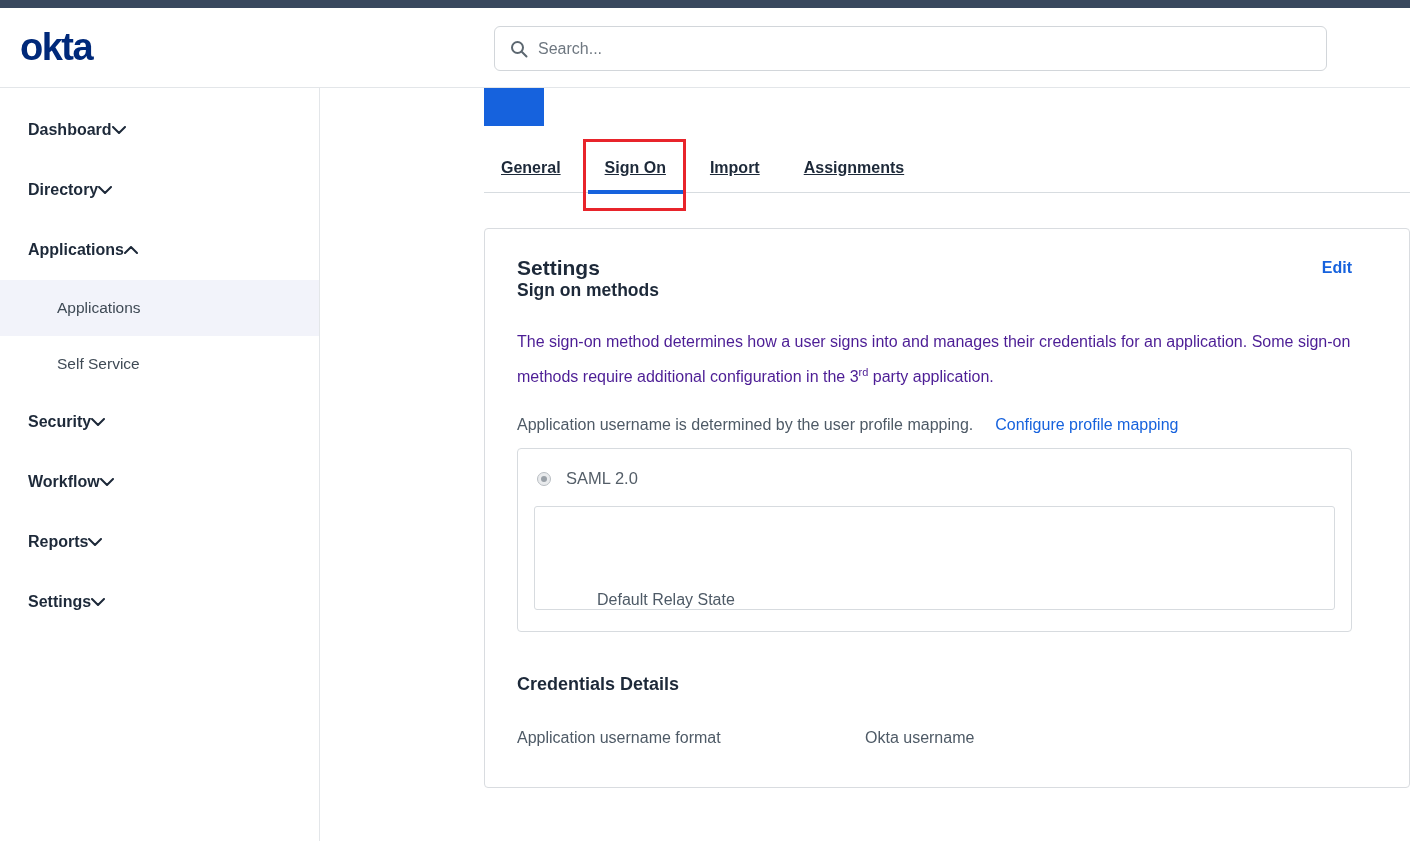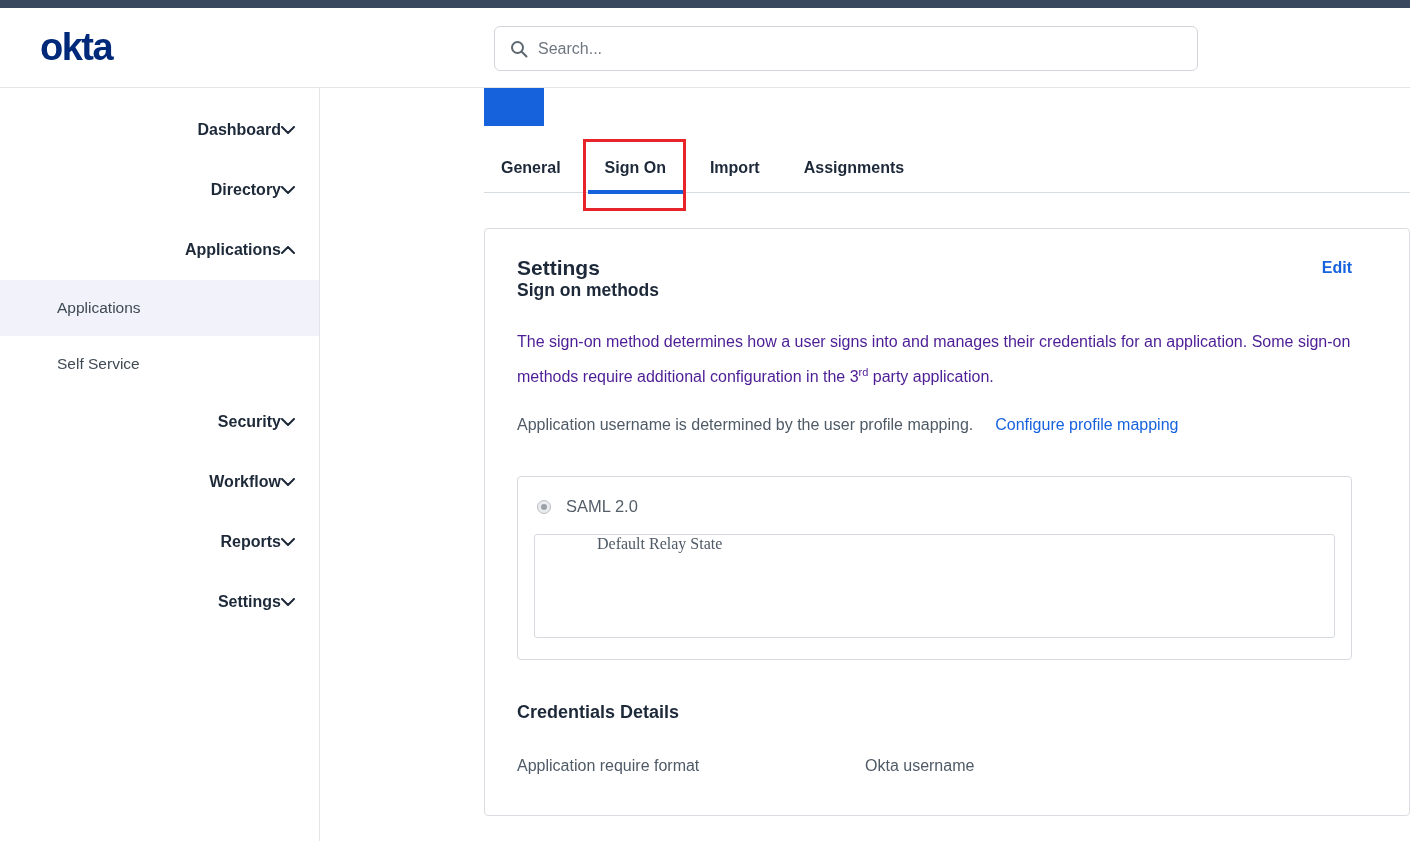--- a/index.html
+++ b/index.html
@@ -11,45 +11,45 @@
   }
   
   .top-strip { height:8px; width:100%; background:#39485e; }
   
   .header {
     height:80px; width:100%; background:#fff;
     border-bottom:1px solid #e3e6e9;
     position:relative; display:flex; align-items:center;
   }
   .logo {
-    position:absolute; left:40px; top:18px;
+    position:absolute; left:20px; top:18px;
     font-size:38px; font-weight:800; letter-spacing:-1.5px;
     color:#00297a; cursor:pointer;
   }
   .search-box {
     position:absolute; left:494px; top:18px;
-    width:704px; height:45px;
+    width:833px; height:45px;
     border:1px solid #d2d6da; border-radius:6px;
     display:flex; align-items:center; background:#fff;
   }
   .search-box .search-icon { margin:0 10px 0 15px; display:flex; }
   .search-box input {
     border:none; outline:none; flex:1; height:100%;
     font-size:16px; color:#1d2939; font-family:"Liberation Sans", sans-serif;
     background:transparent;
   }
   .search-box input::placeholder { color:#6e7780; }
   
   .layout { display:flex; height:753px; }
   .sidebar {
     width:320px; min-width:320px; background:#fff;
     border-right:1px solid #e3e6e9; padding-top:12px;
   }
   .nav-item {
-    height:60px; display:flex; align-items:center; justify-content:flex-end;
+    height:60px; display:flex; align-items:center; justify-content:flex-start;
     padding:0 24px 0 28px; cursor:pointer;
     font-size:16px; font-weight:700; color:#1d2939;
   }
   .nav-sub {
     height:56px; display:flex; align-items:center;
     padding-left:57px; font-size:15.5px; font-weight:400; color:#3f4a55;
     cursor:pointer;
   }
   .nav-sub.active { background:#f2f3fa; }
   .chev { display:flex; }
@@ -61,21 +61,21 @@
     width:60px; height:38px; background:#1662dd;
   }
   .tabs {
     margin-top:57px; height:48px;
     border-bottom:1px solid #d7dce0;
     display:flex; padding-left:0;
   }
   .tab {
     position:relative; height:48px; line-height:46px;
     padding:0 17px; margin-right:10px;
-    font-size:16px; font-weight:700; color:#1d2939; cursor:pointer;
+    font-size:16px; font-weight:700; color:#1d2939; cursor:pointer;text-decoration:underline;
   }
   .tab.active::before {
     content:""; position:absolute; left:0; right:0; bottom:-1px;
     height:4px; background:#1662dd;
   }
   .annotation {
     position:absolute; left:-5px; top:-6px;
     width:103px; height:72px;
     border:3px solid #e8242b; z-index:5; pointer-events:none;
   }
@@ -88,37 +88,37 @@
   .card-title { font-size:21px; font-weight:700; color:#1d2939; }
   .edit-link { font-size:16px; font-weight:700; color:#1662dd; cursor:pointer; text-decoration:none; }
   .section-heading { font-size:17.5px; font-weight:700; color:#1d2939; }
   .para {
     margin-top:26px; font-size:16px; line-height:30px; color:#4c1d95;
   }
   .para sup { font-size:11px; }
   .para-2 { margin-top:18px; font-size:16px; line-height:30px; color:#4e5a66; }
   .inline-link { color:#1662dd; cursor:pointer; text-decoration:none; margin-left:22px; }
   .saml-box {
-    margin-top:36px; border:1px solid #d7dbdf; border-radius:4px;
+    margin-top:8px; border:1px solid #d7dbdf; border-radius:4px;
     height:184px; padding:20px 16px 0 16px;
   }
   .radio-row { display:flex; align-items:center; }
   .radio {
     width:14px; height:14px; border-radius:50%;
     border:1px solid #b9bec3; background:#e9ebed;
     position:relative; margin-left:3px; cursor:pointer;
   }
   .radio::after {
     content:""; position:absolute; left:3px; top:3px;
     width:6px; height:6px; border-radius:50%; background:#9aa1a8;
   }
   .radio-label { margin-left:15px; font-size:16.5px; color:#545e68; }
   .relay-box {
     margin-top:18px; border:1px solid #d7dbdf; border-radius:3px;
-    height:104px; display:flex; align-items:flex-start; padding-left:62px;font-family:Liberation Serif, serif;
+    height:104px; display:flex; align-items:flex-end; padding-left:62px;
   }
   .relay-label { font-size:16px; color:#4e5a66; }
   .cred-heading { margin-top:42px; font-size:18px; font-weight:700; color:#1d2939; }
   .cred-row { margin-top:34px; display:flex; font-size:16px; color:#4e5a66; }
   .cred-label { width:348px; }
   .cred-value { color:#4e5a66; }
 </style>
 </head>
 <body>
 
@@ -240,18 +240,18 @@
           <span class="radio-label">SAML 2.0</span>
         </div>
         <div class="relay-box">
           <span class="relay-label">Default Relay State</span>
         </div>
       </div>
 
       <h3 class="cred-heading">Credentials Details</h3>
 
       <div class="cred-row">
-        <span class="cred-label">Application require format</span>
+        <span class="cred-label">Application username format</span>
         <span class="cred-value">Okta username</span>
       </div>
     </section>
   </main>
 </div>
 
 </body></html>

